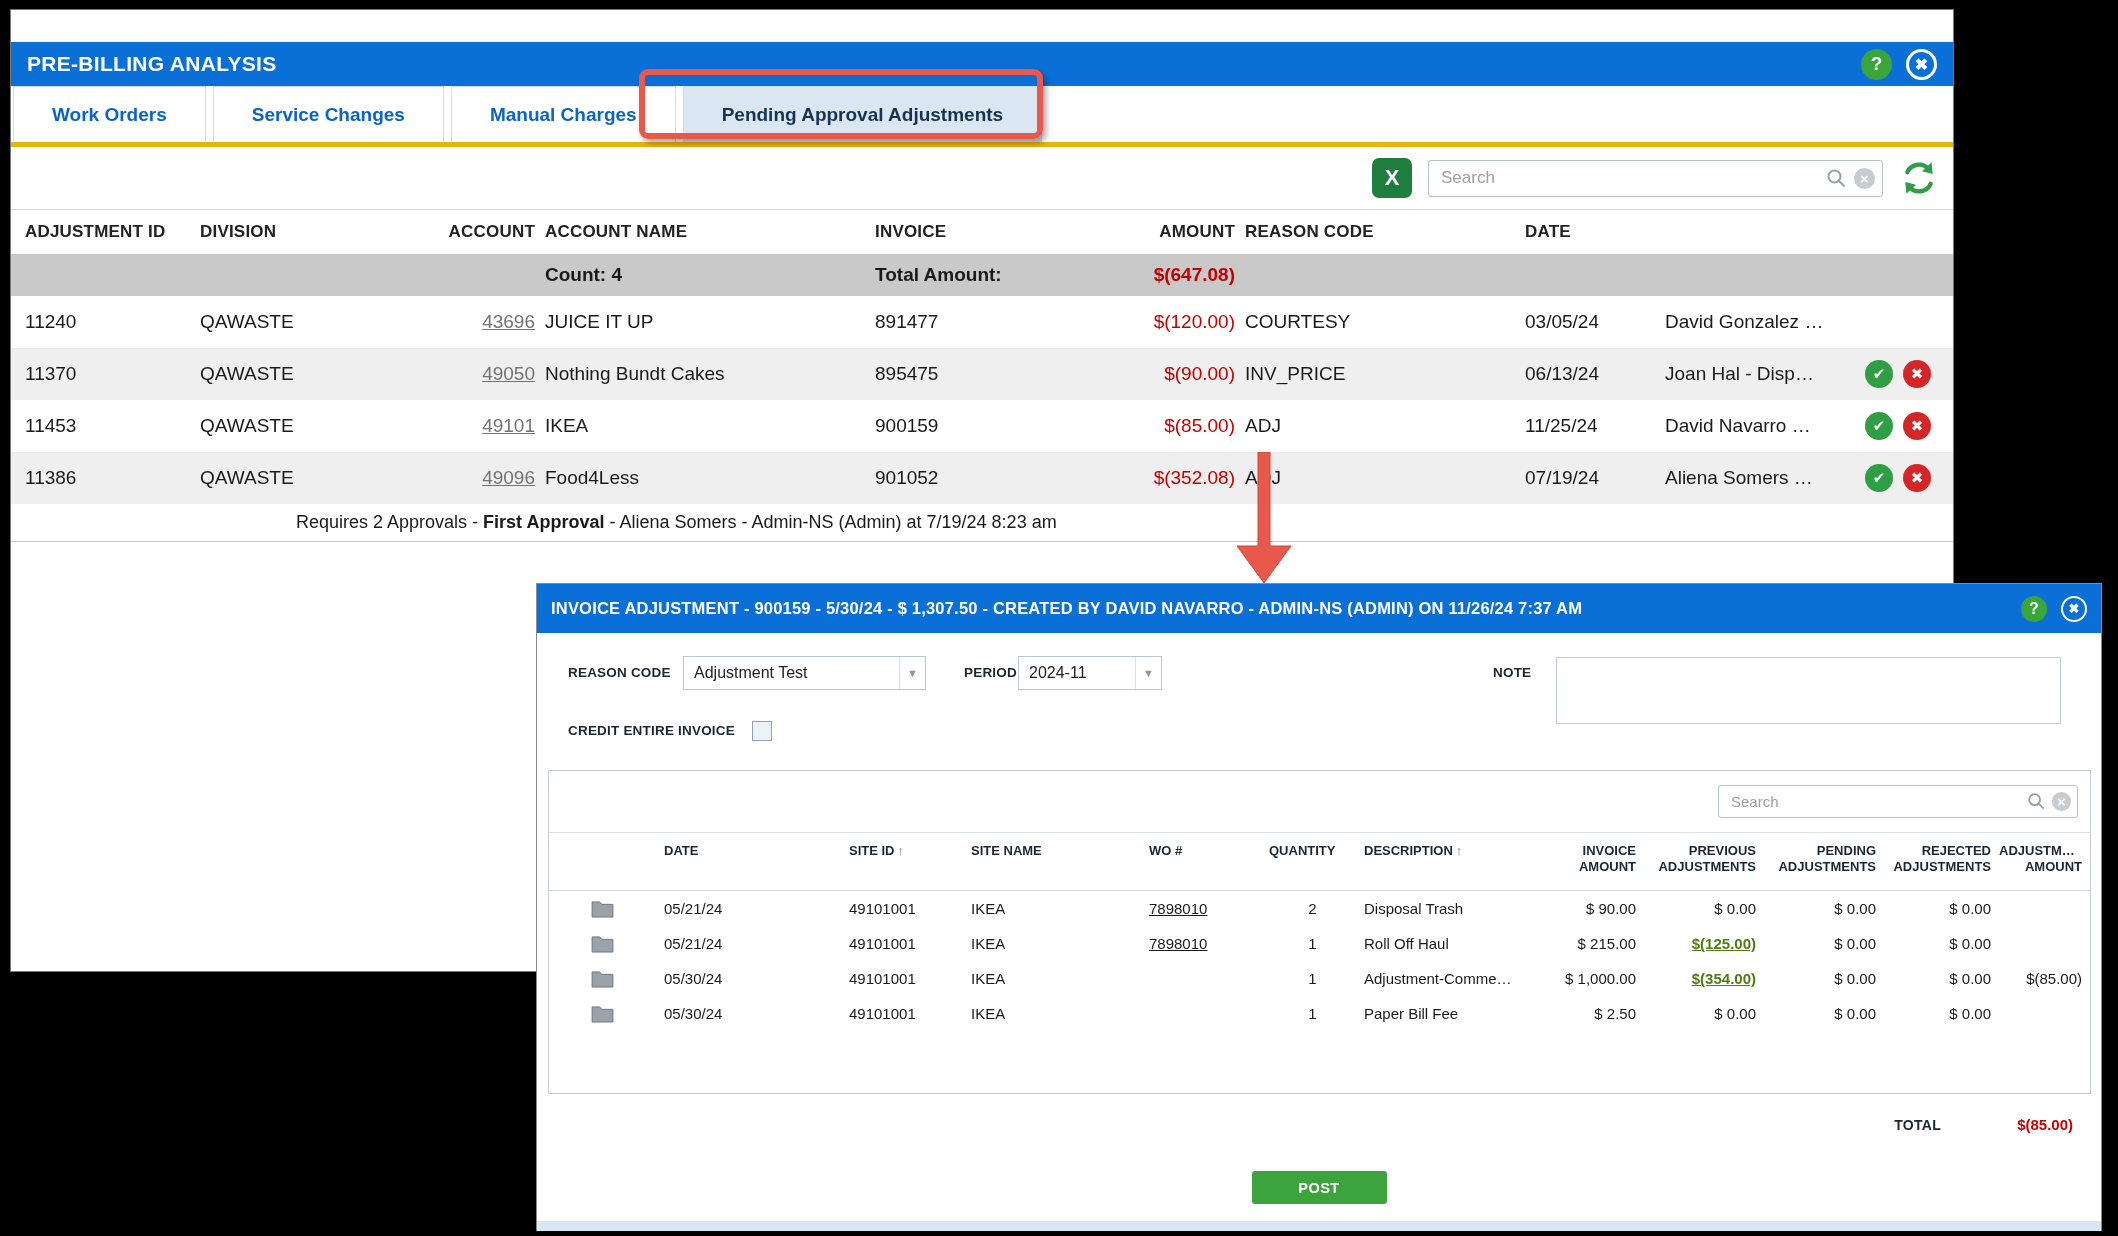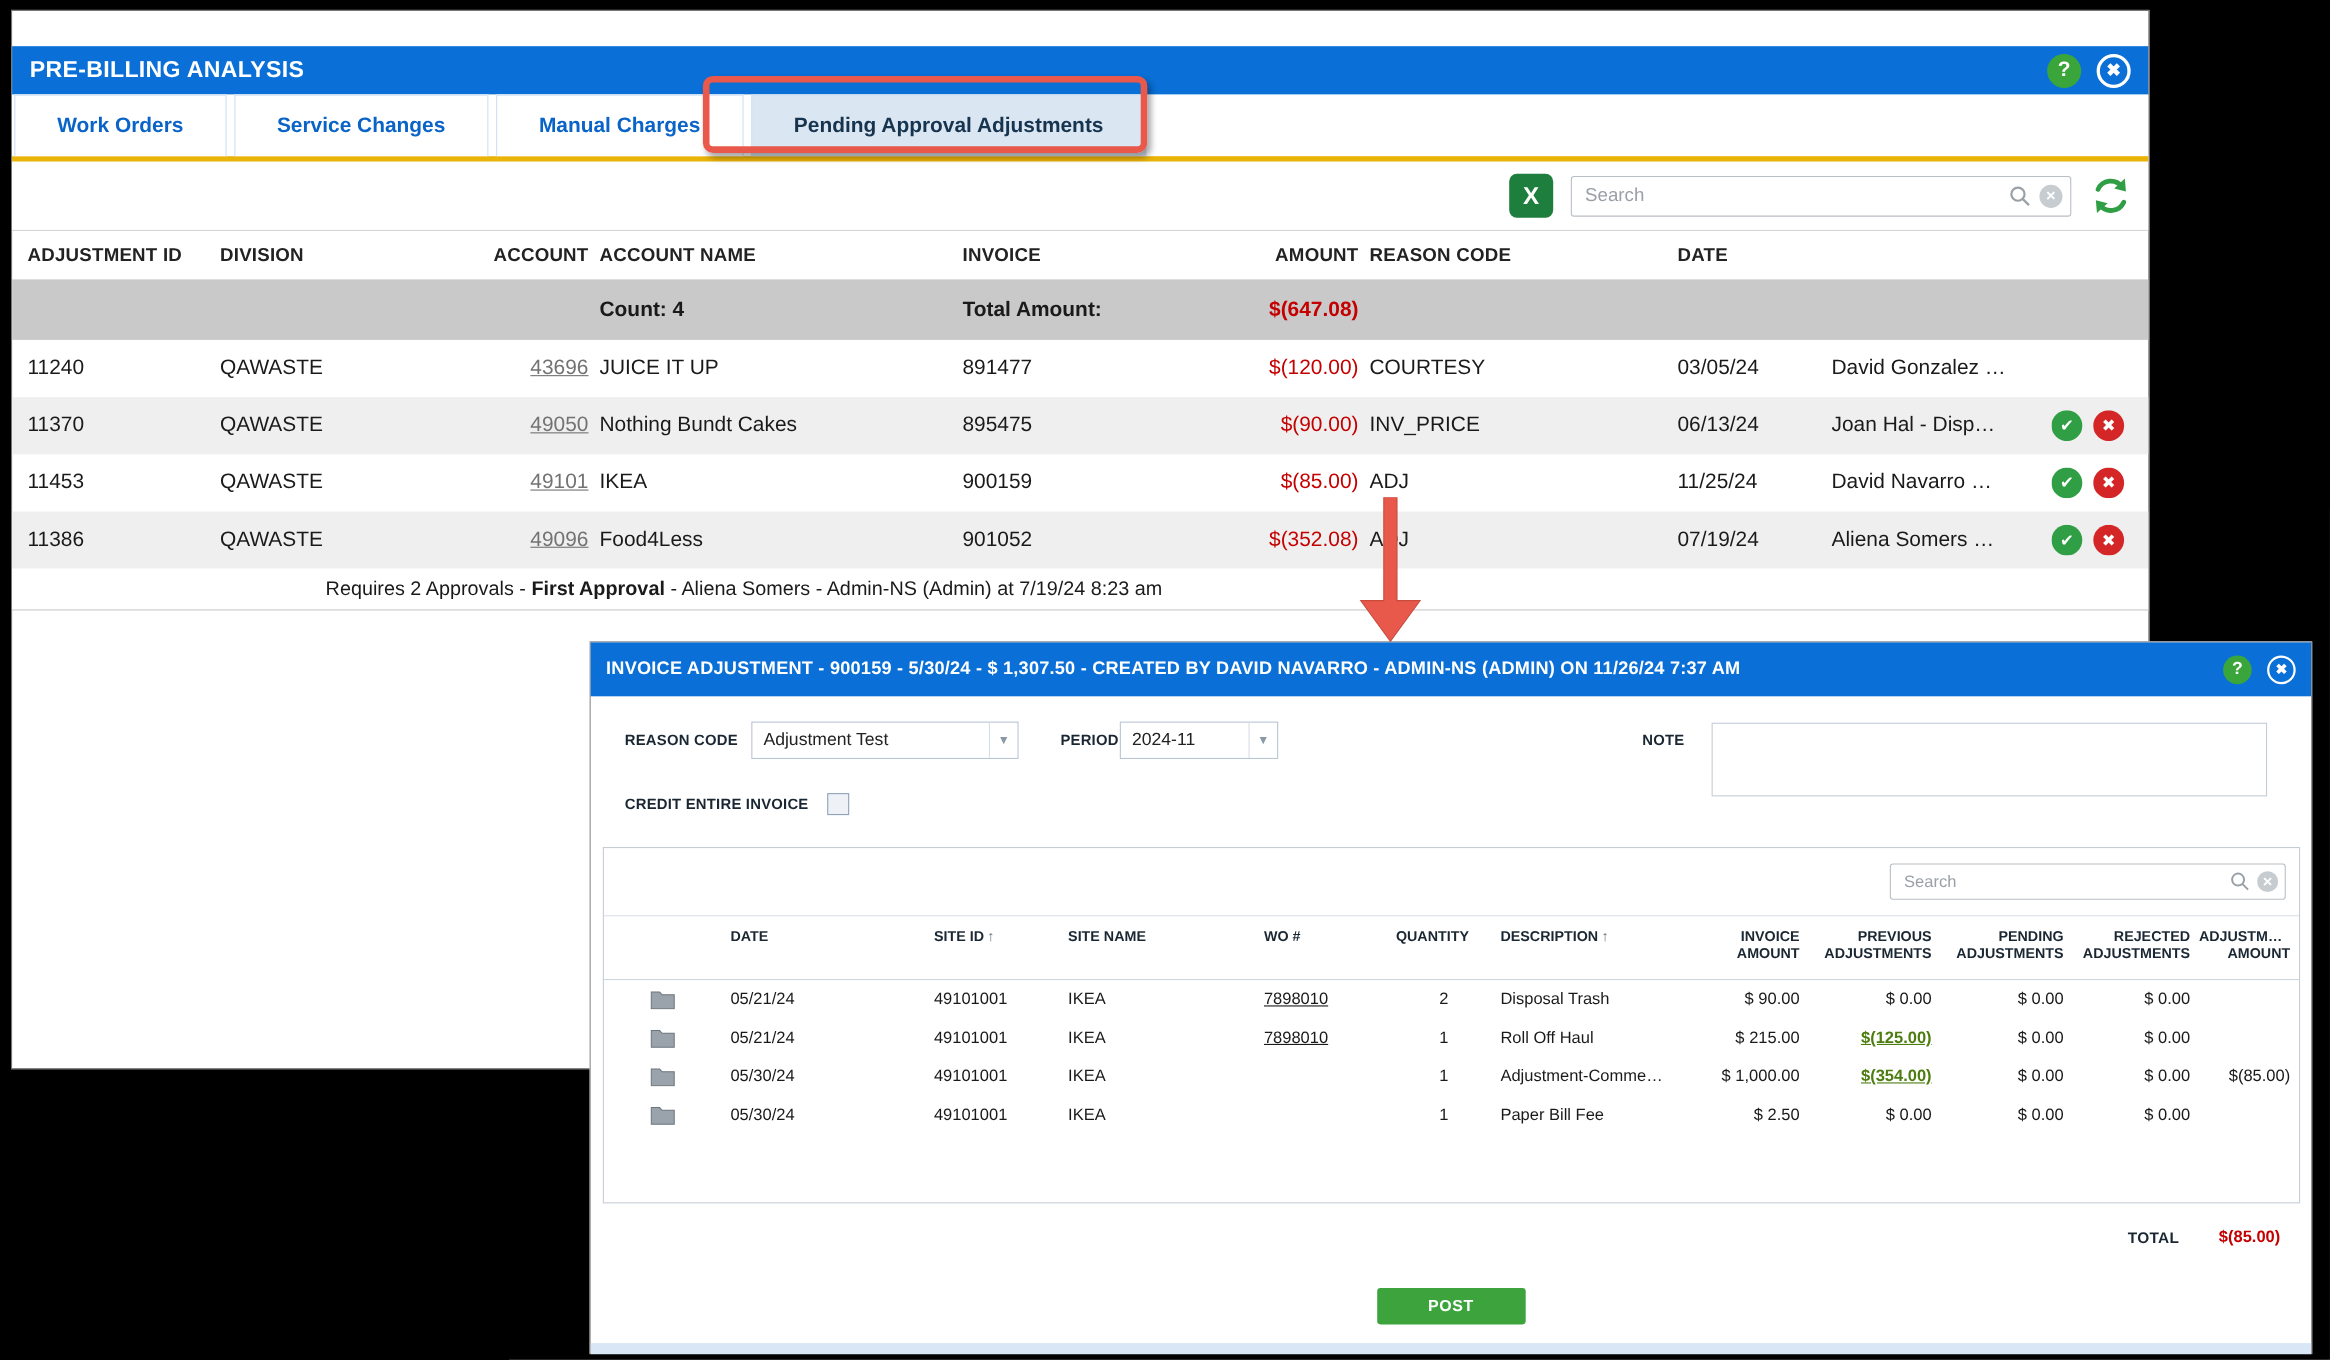--- a/index.html
+++ b/index.html
@@ -27,21 +27,21 @@
   .mag-icon { position:absolute; right:36px; top:7px; width:22px; height:22px; }
   .clear-icon { position:absolute; right:8px; top:8px; width:21px; height:21px; border-radius:50%; background:#c7ccd1; color:#fff; font-size:15px; font-weight:bold; display:flex; align-items:center; justify-content:center; cursor:pointer; }
   .refresh-btn { width:40px; height:40px; cursor:pointer; }
 
   
   .mrow { display:grid; grid-template-columns:175px 225px 120px 330px 250px 120px 280px 140px 200px 1fr; align-items:center; padding-left:14px; }
   .mc { font-size:19px; color:#1a1a1a; padding-right:10px; white-space:nowrap; overflow:hidden; text-overflow:ellipsis; }
   .mc.right { text-align:right; }
   .mheader { height:45px; border-top:1px solid #d5d5d5; }
   .mheader .mc { font-size:17px; font-weight:bold; color:#222; letter-spacing:.2px; cursor:pointer; }
-  .msummary { height:55px; background:#c9c9c9; }
+  .msummary { height:42px; background:#c9c9c9; }
   .msummary .mc { font-weight:bold; }
   .mdata { height:52px; }
   .mnote { height:38px; font-size:18px; color:#1a1a1a; padding-left:285px; display:flex; align-items:center; background:#fff; }
   .bg-gray { background:#efefef; }
   .neg { color:#c40000; }
   .acct-link { color:#737373; text-decoration:underline; cursor:pointer; }
   .actions { display:flex; gap:10px; align-items:center; }
   .btn-approve,.btn-reject { width:28px; height:28px; border-radius:50%; color:#fff; font-size:15px; display:flex; align-items:center; justify-content:center; cursor:pointer; }
   .btn-approve { background:#2f9e44; }
   .btn-reject { background:#d42626; }
@@ -78,21 +78,21 @@
   .dheader { height:58px; border-bottom:1px solid #cfd6dd; align-items:start; padding-top:10px; }
   .dheader .dc { font-size:13px; font-weight:bold; color:#1a2733; white-space:normal; line-height:1.25; cursor:pointer; }
   .dc.num { text-align:right; }
   .dc.ctr { text-align:center; }
   .ddata { height:35px; }
   .sort { color:#6b7280; font-size:13px; margin-left:3px; font-weight:bold; }
   .wo-link { color:#1a1a1a; text-decoration:underline; cursor:pointer; }
   .red-link { color:#4d7c0f; text-decoration:underline; font-weight:600; cursor:pointer; }
   .folder-cell { display:flex; justify-content:center; }
 
-  .dlg-total { position:absolute; left:11px; top:483px; width:1543px; display:flex; justify-content:flex-end; align-items:center; gap:36px; padding-right:18px; }
+  .dlg-total { position:absolute; left:11px; top:483px; width:1543px; display:flex; justify-content:flex-end; align-items:center; gap:76px; padding-right:18px; }
   .dlg-total .tlabel { font-size:14px; font-weight:bold; color:#1a2733; letter-spacing:.3px; }
   .dlg-total .tvalue { font-size:15px; font-weight:bold; }
 
   .post-row { position:absolute; left:0; top:538px; width:100%; display:flex; justify-content:center; }
   .post-btn { width:135px; height:33px; background:#3da43d; border:none; border-radius:3px; color:#fff; font-weight:bold; font-size:14.5px; letter-spacing:.5px; cursor:pointer; font-family:"Liberation Sans",sans-serif; }
   .dlg-footer-strip { position:absolute; left:0; bottom:0; width:100%; height:10px; background:#d9e6f5; }
 </style>
 </head>
 <body>
 

